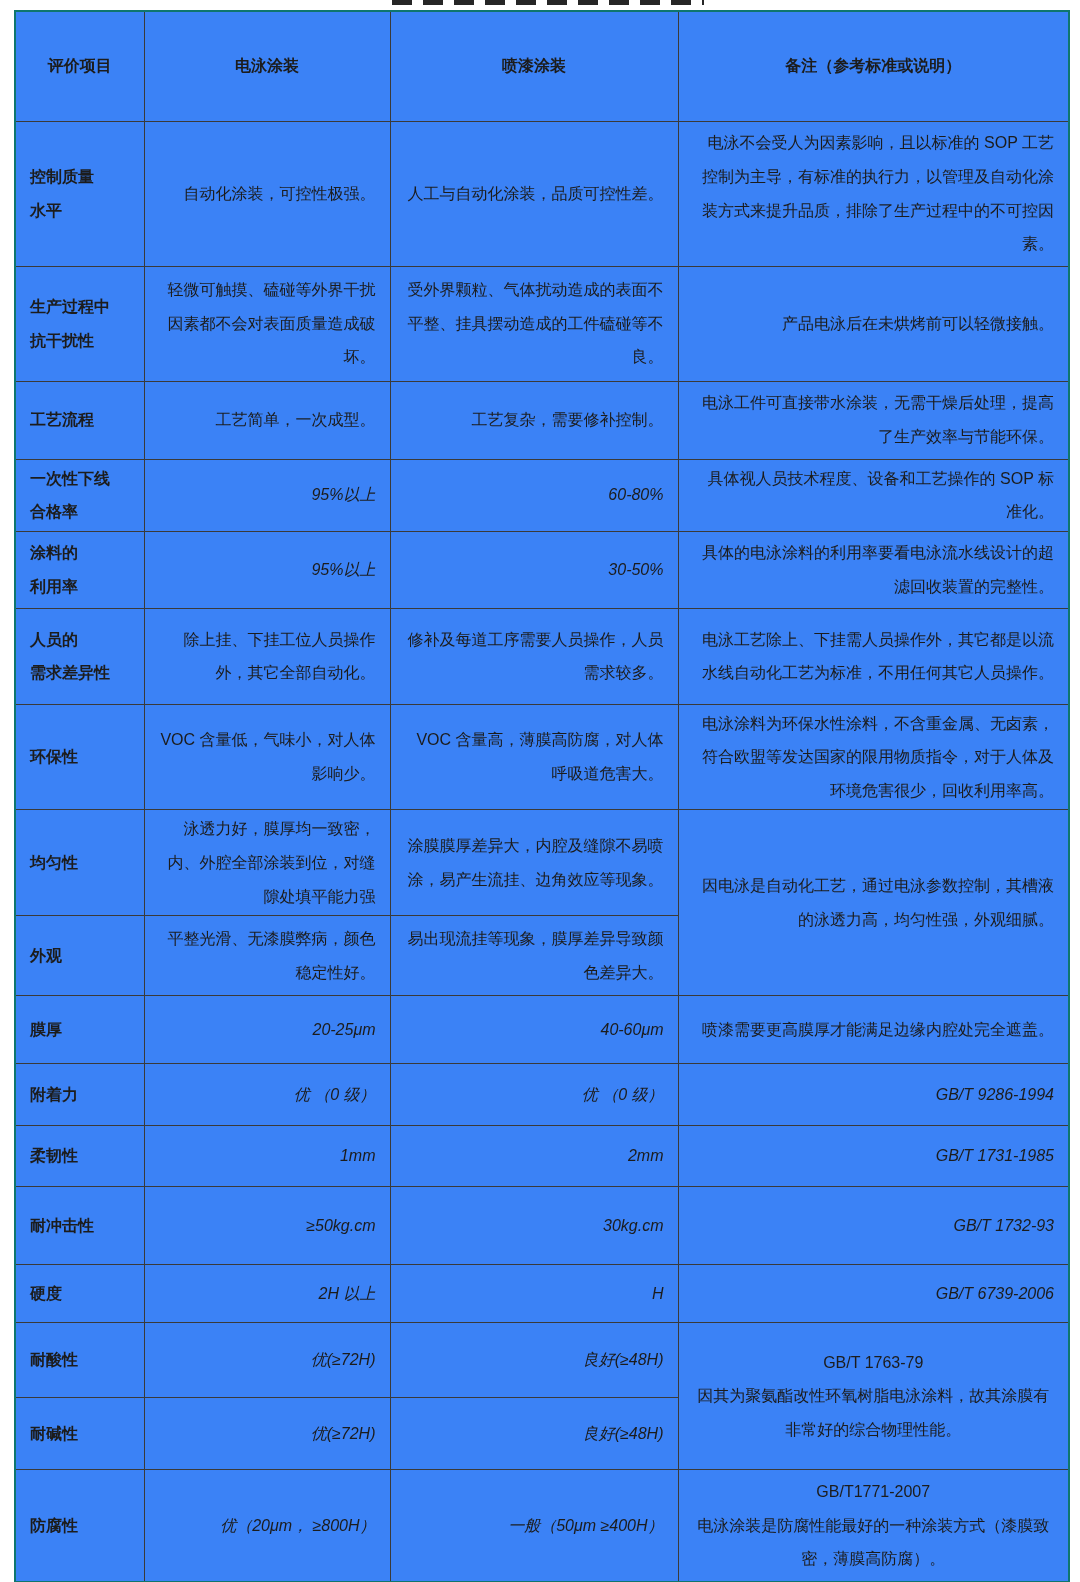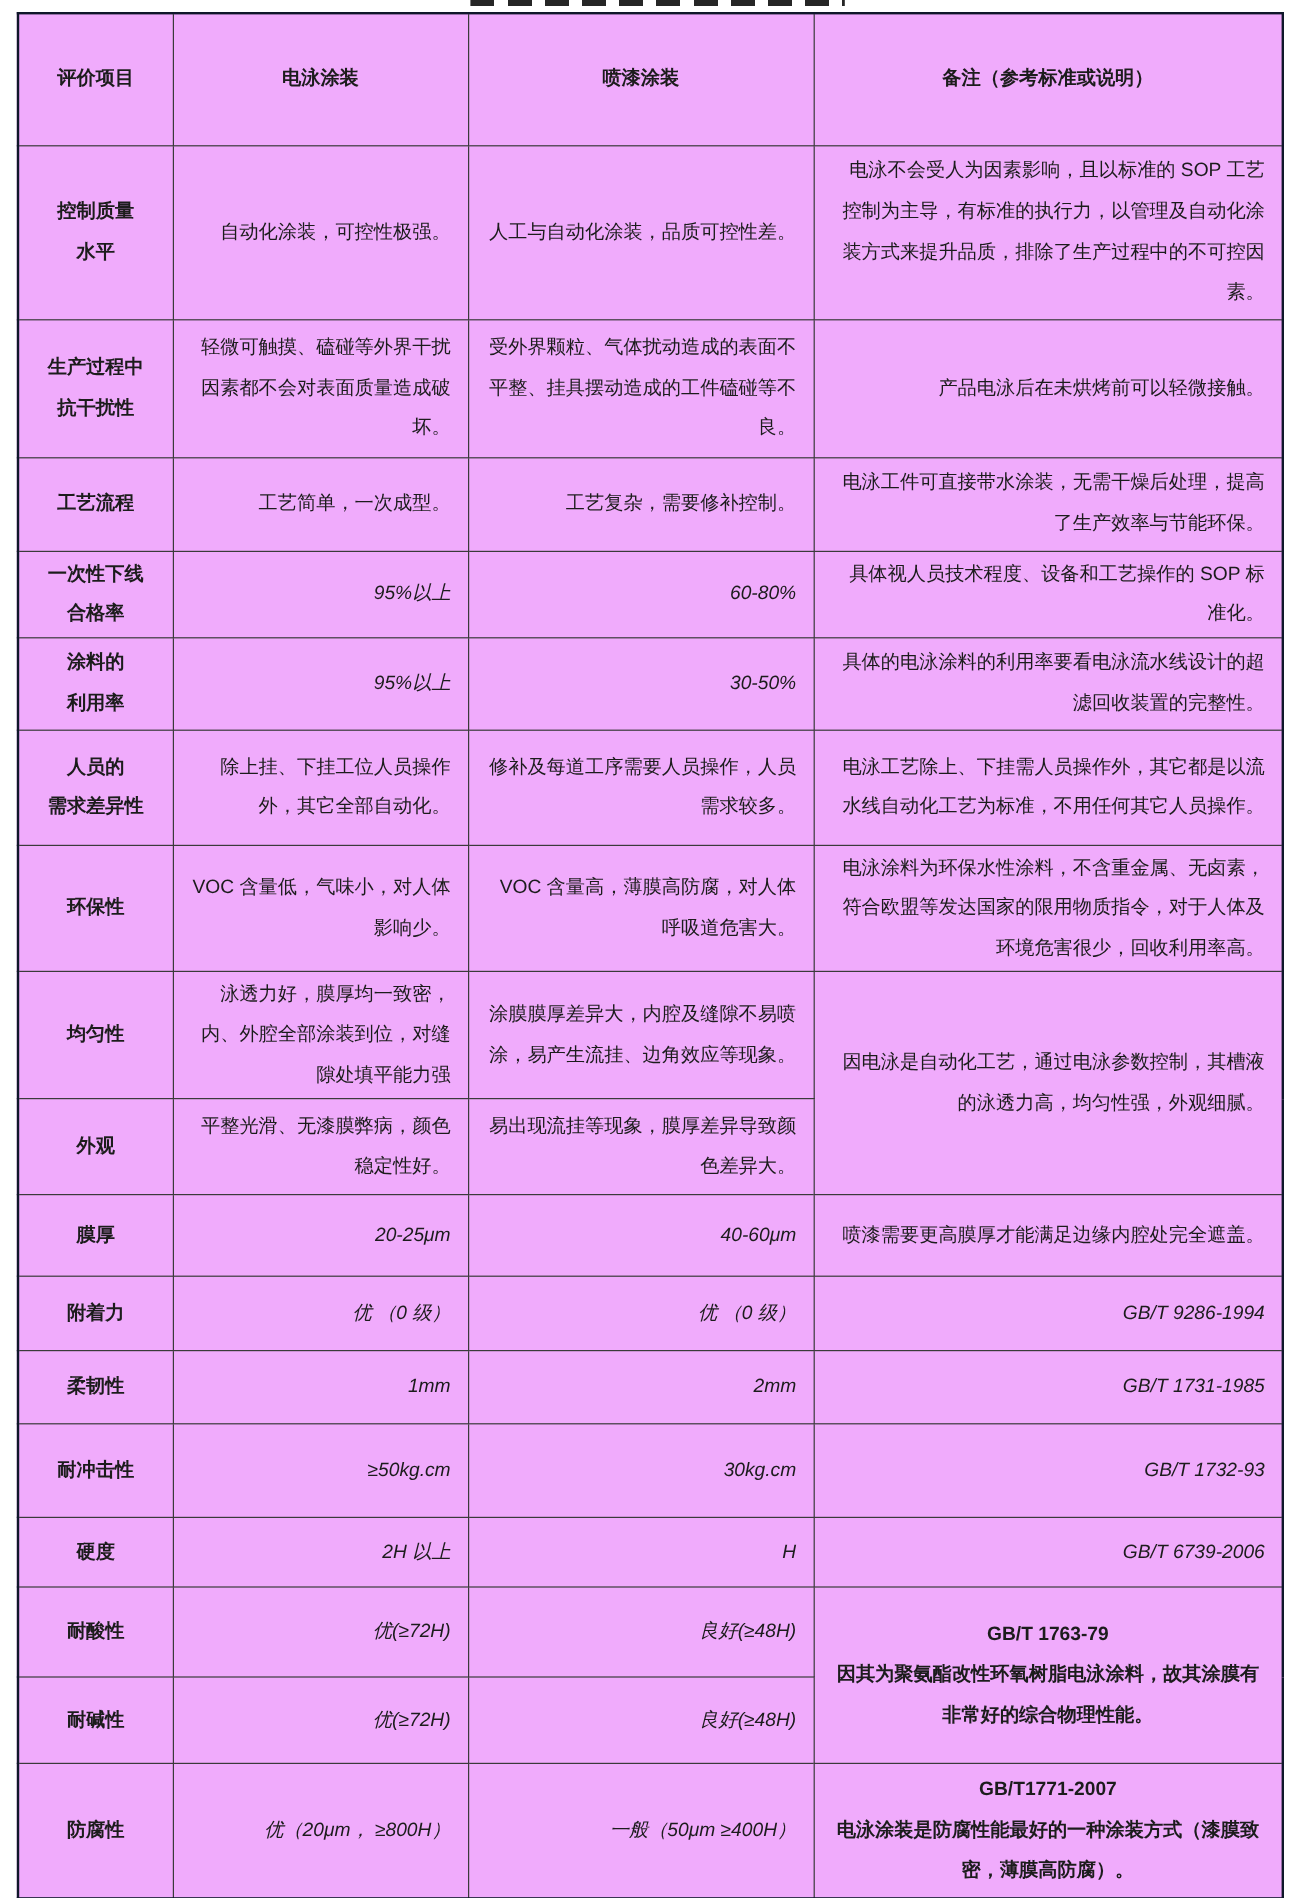--- a/index.html
+++ b/index.html
@@ -25,48 +25,48 @@
     height: 5px;
     background: repeating-linear-gradient(90deg, #262626 0 20px, transparent 20px 31px);
   }
   table.cmp {
     position: absolute;
     left: 14px;
     top: 10px;
     width: 1054px;
     border-collapse: collapse;
     table-layout: fixed;
-    background: #f0abfc;
-    border: 2px solid #0f172a;
+    background: #3b82f6;
+    border: 2px solid #0f766e;
   }
   table.cmp th, table.cmp td {
     border: 1px solid #3a3a3a;
     vertical-align: middle;
     padding: 2px 14px;
     font-size: 16px;
     line-height: 2.1;
     overflow: hidden;
   }
   th.hdr {
     font-size: 20px;
     font-weight: 700;
     text-align: center;
     padding: 2px 6px;
   }
   td.item {
     font-size: 19px;
     font-weight: 700;
-    text-align: center;
+    text-align: left;
     white-space: pre-line;
     line-height: 2.15;
     padding: 2px 4px;
   }
   td.c { text-align: right; padding: 2px 6px; font-style: italic; }
   td.l { text-align: right; }
-  td.note.composite { padding: 2px 14px; font-weight: bold; }
+  td.note.composite { padding: 2px 14px; }
   .std-line { text-align: center; line-height: 2.1; }
   .note-par { text-align: center; line-height: 2.1; }
   
   tr.rh  { height: 110px; }
   tr.r0  { height: 145px; }
   tr.r1  { height: 115px; }
   tr.r2  { height: 78px; }
   tr.r3  { height: 70px; }
   tr.r4  { height: 77px; margin-top: 15px; }
   tr.r5  { height: 96px; }

